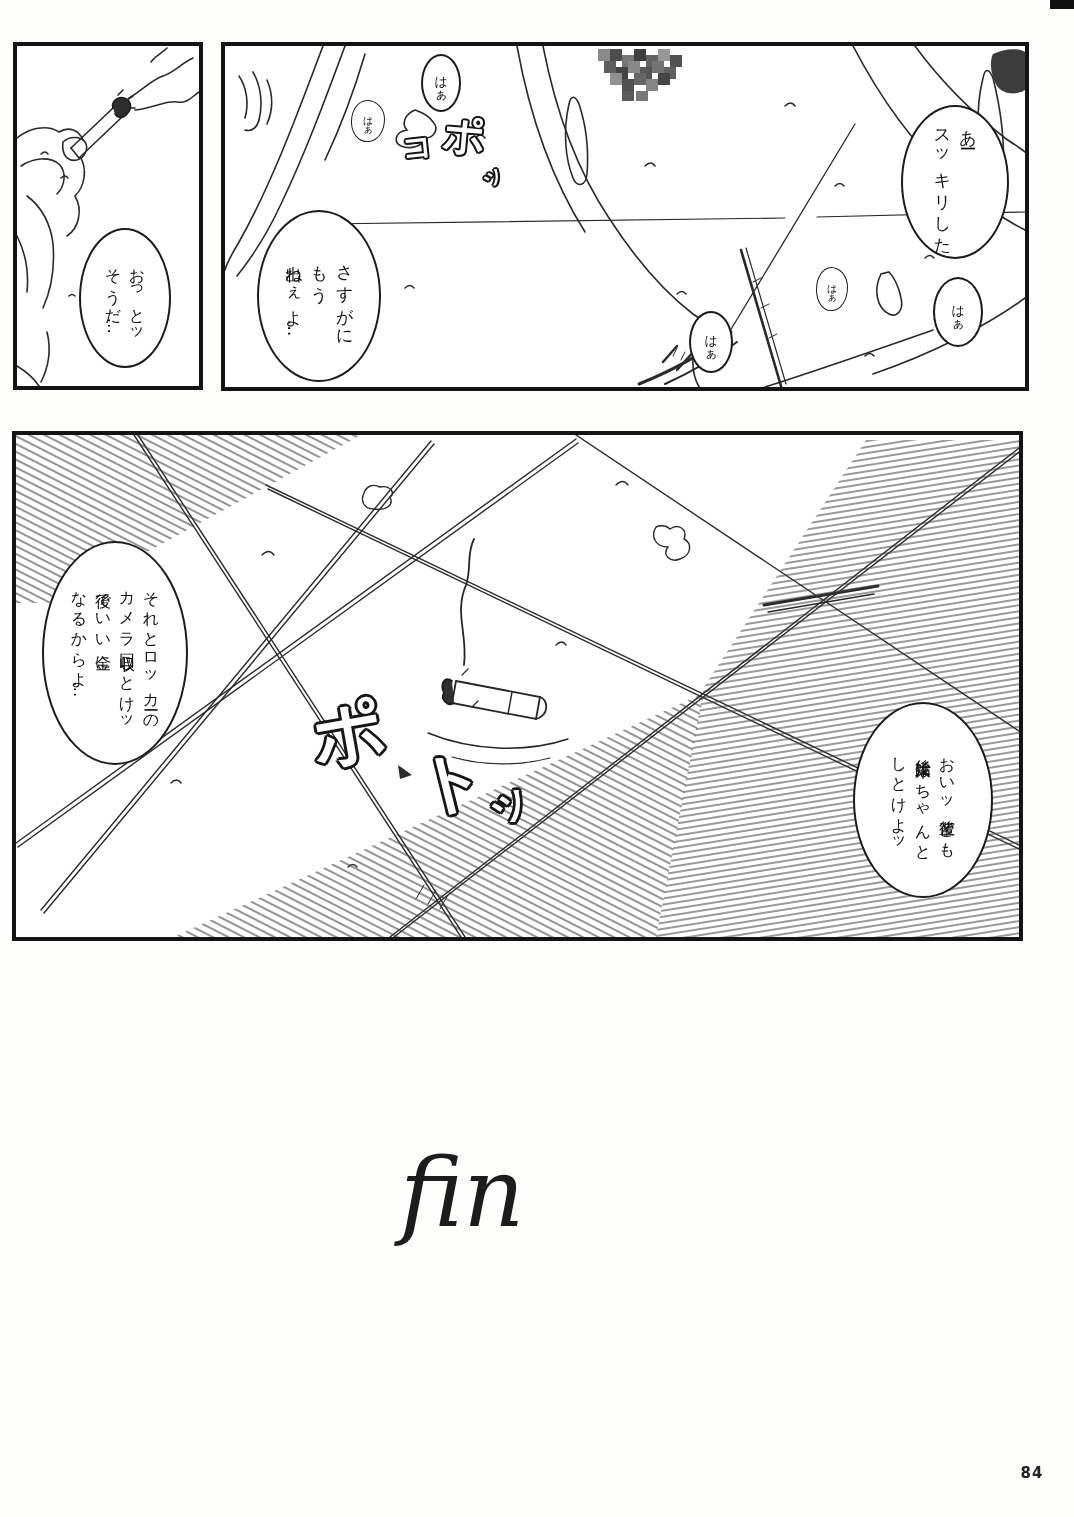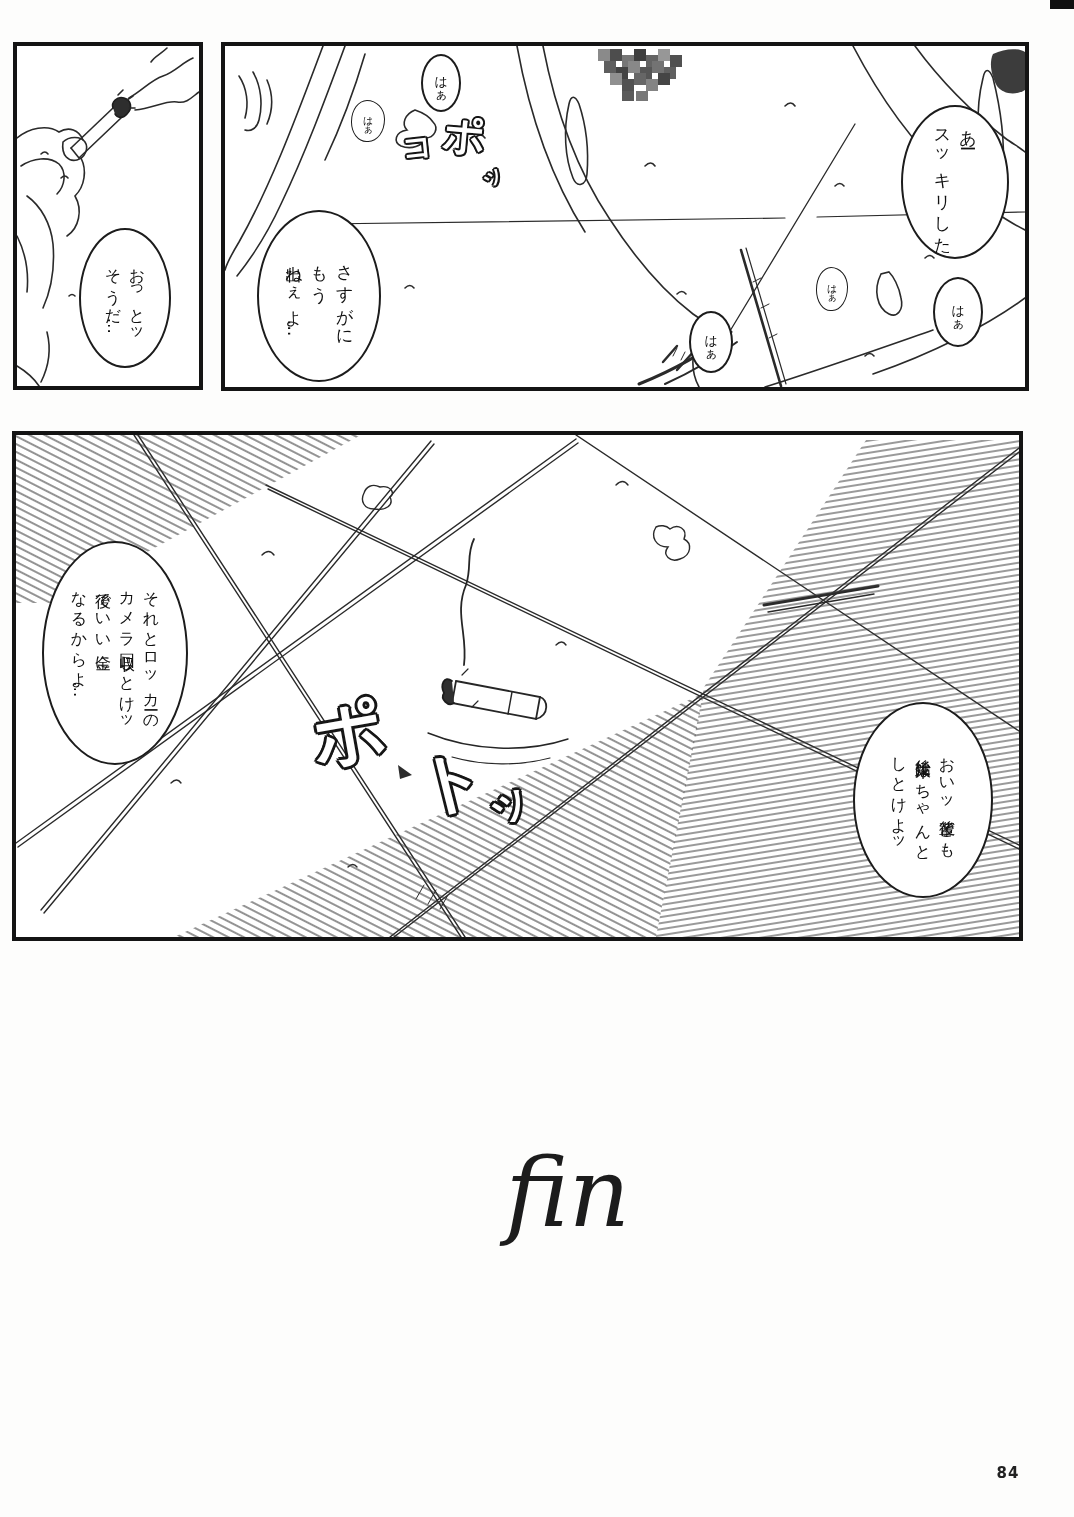--- a/index.html
+++ b/index.html
@@ -57,25 +57,25 @@
   .sfx.big { text-shadow:-3px 0 #161616, 3px 0 #161616, 0 -3px #161616, 0 3px #161616,
                 -2px -2px #161616, 2px 2px #161616, -2px 2px #161616, 2px -2px #161616; }
   .sfx-kopo-1 { left:177px; top:81px;  font-size:30px; transform:rotate(-6deg); }
   .sfx-kopo-2 { left:218px; top:62px;  font-size:42px; transform:rotate(5deg); }
   .sfx-kopo-3 { left:256px; top:115px; font-size:22px; transform:rotate(-34deg); }
   .sfx-poto-1 { left:296px; top:250px; font-size:72px; transform:rotate(-10deg); }
   .sfx-poto-2 { left:402px; top:302px; font-size:66px; transform:rotate(-14deg); }
   .sfx-poto-3 { left:470px; top:338px; font-size:44px; transform:rotate(-30deg); }
 
   .fin {
-    position:absolute; left:400px; top:1138px; width:230px; text-align:right;
+    position:absolute; left:400px; top:1138px; width:230px; text-align:left;
     font-family:"DejaVu Serif", serif; font-style:italic; font-size:95px; color:#1c1c1c;
   }
   .page-number {
-    position:absolute; left:980px; top:1464px; width:56px; text-align:center;
+    position:absolute; left:1004px; top:1464px; width:56px; text-align:center;
     font-size:15px; font-weight:bold; letter-spacing:1px; color:#222;
   }
 </style>
 </head>
 <body>
 
 <div class="page">
 
   <div class="corner-mark"></div>
 

